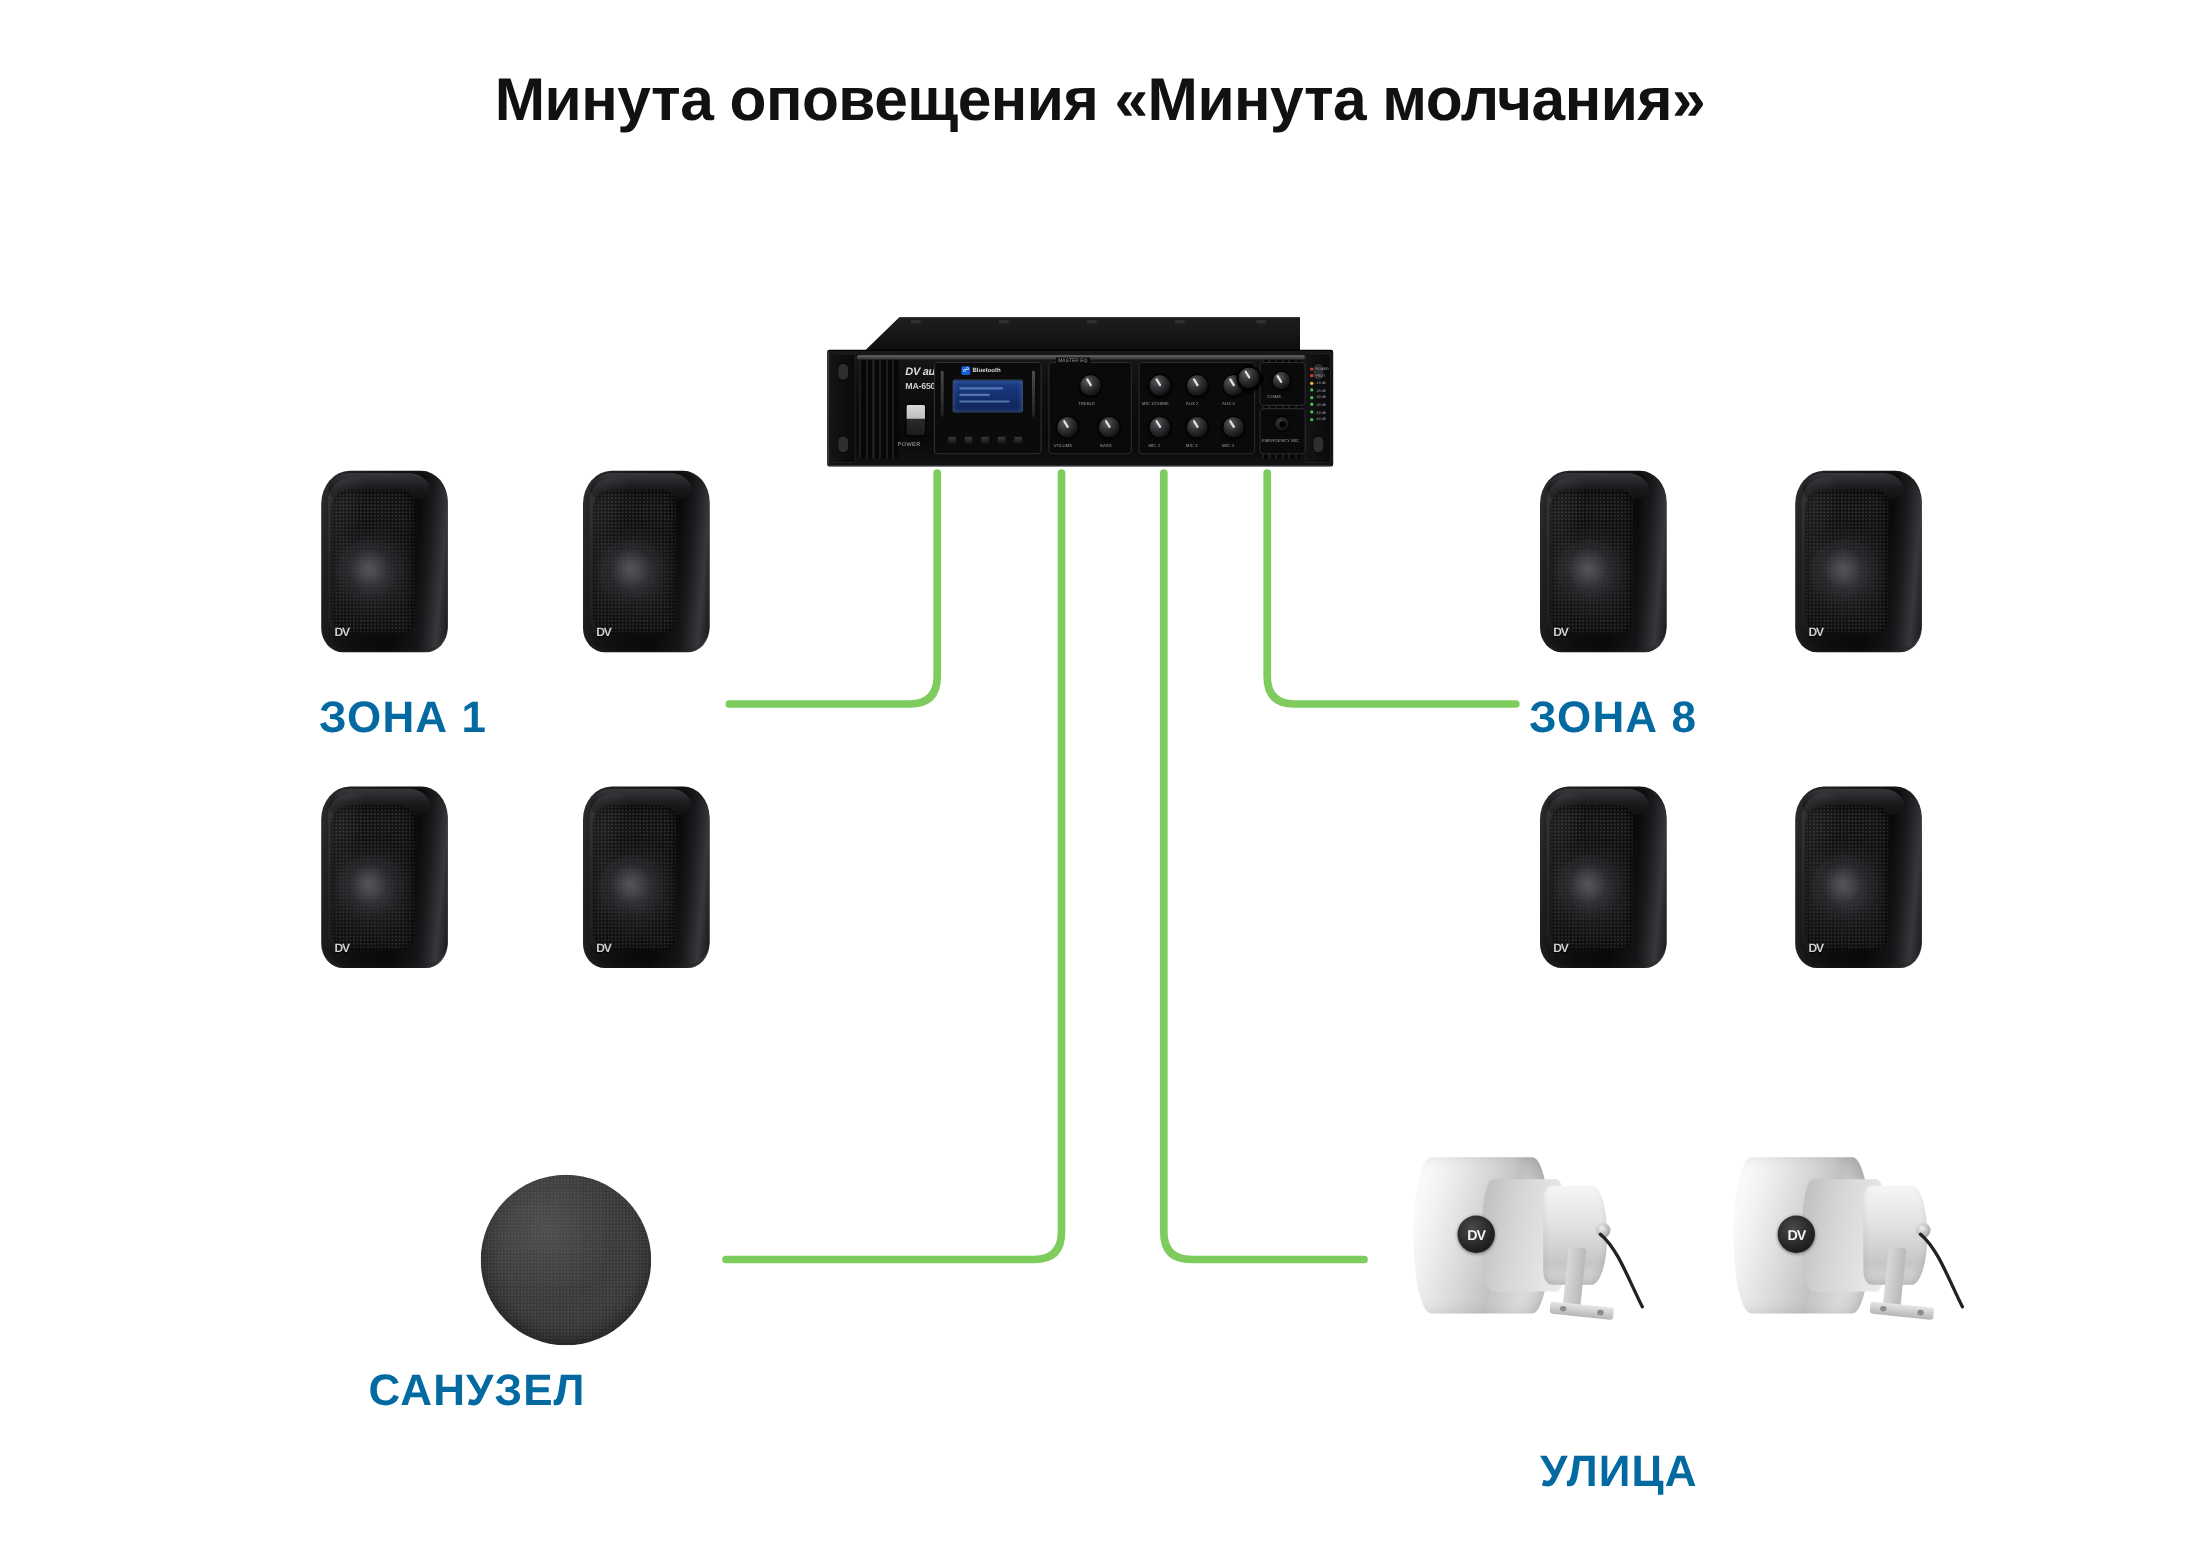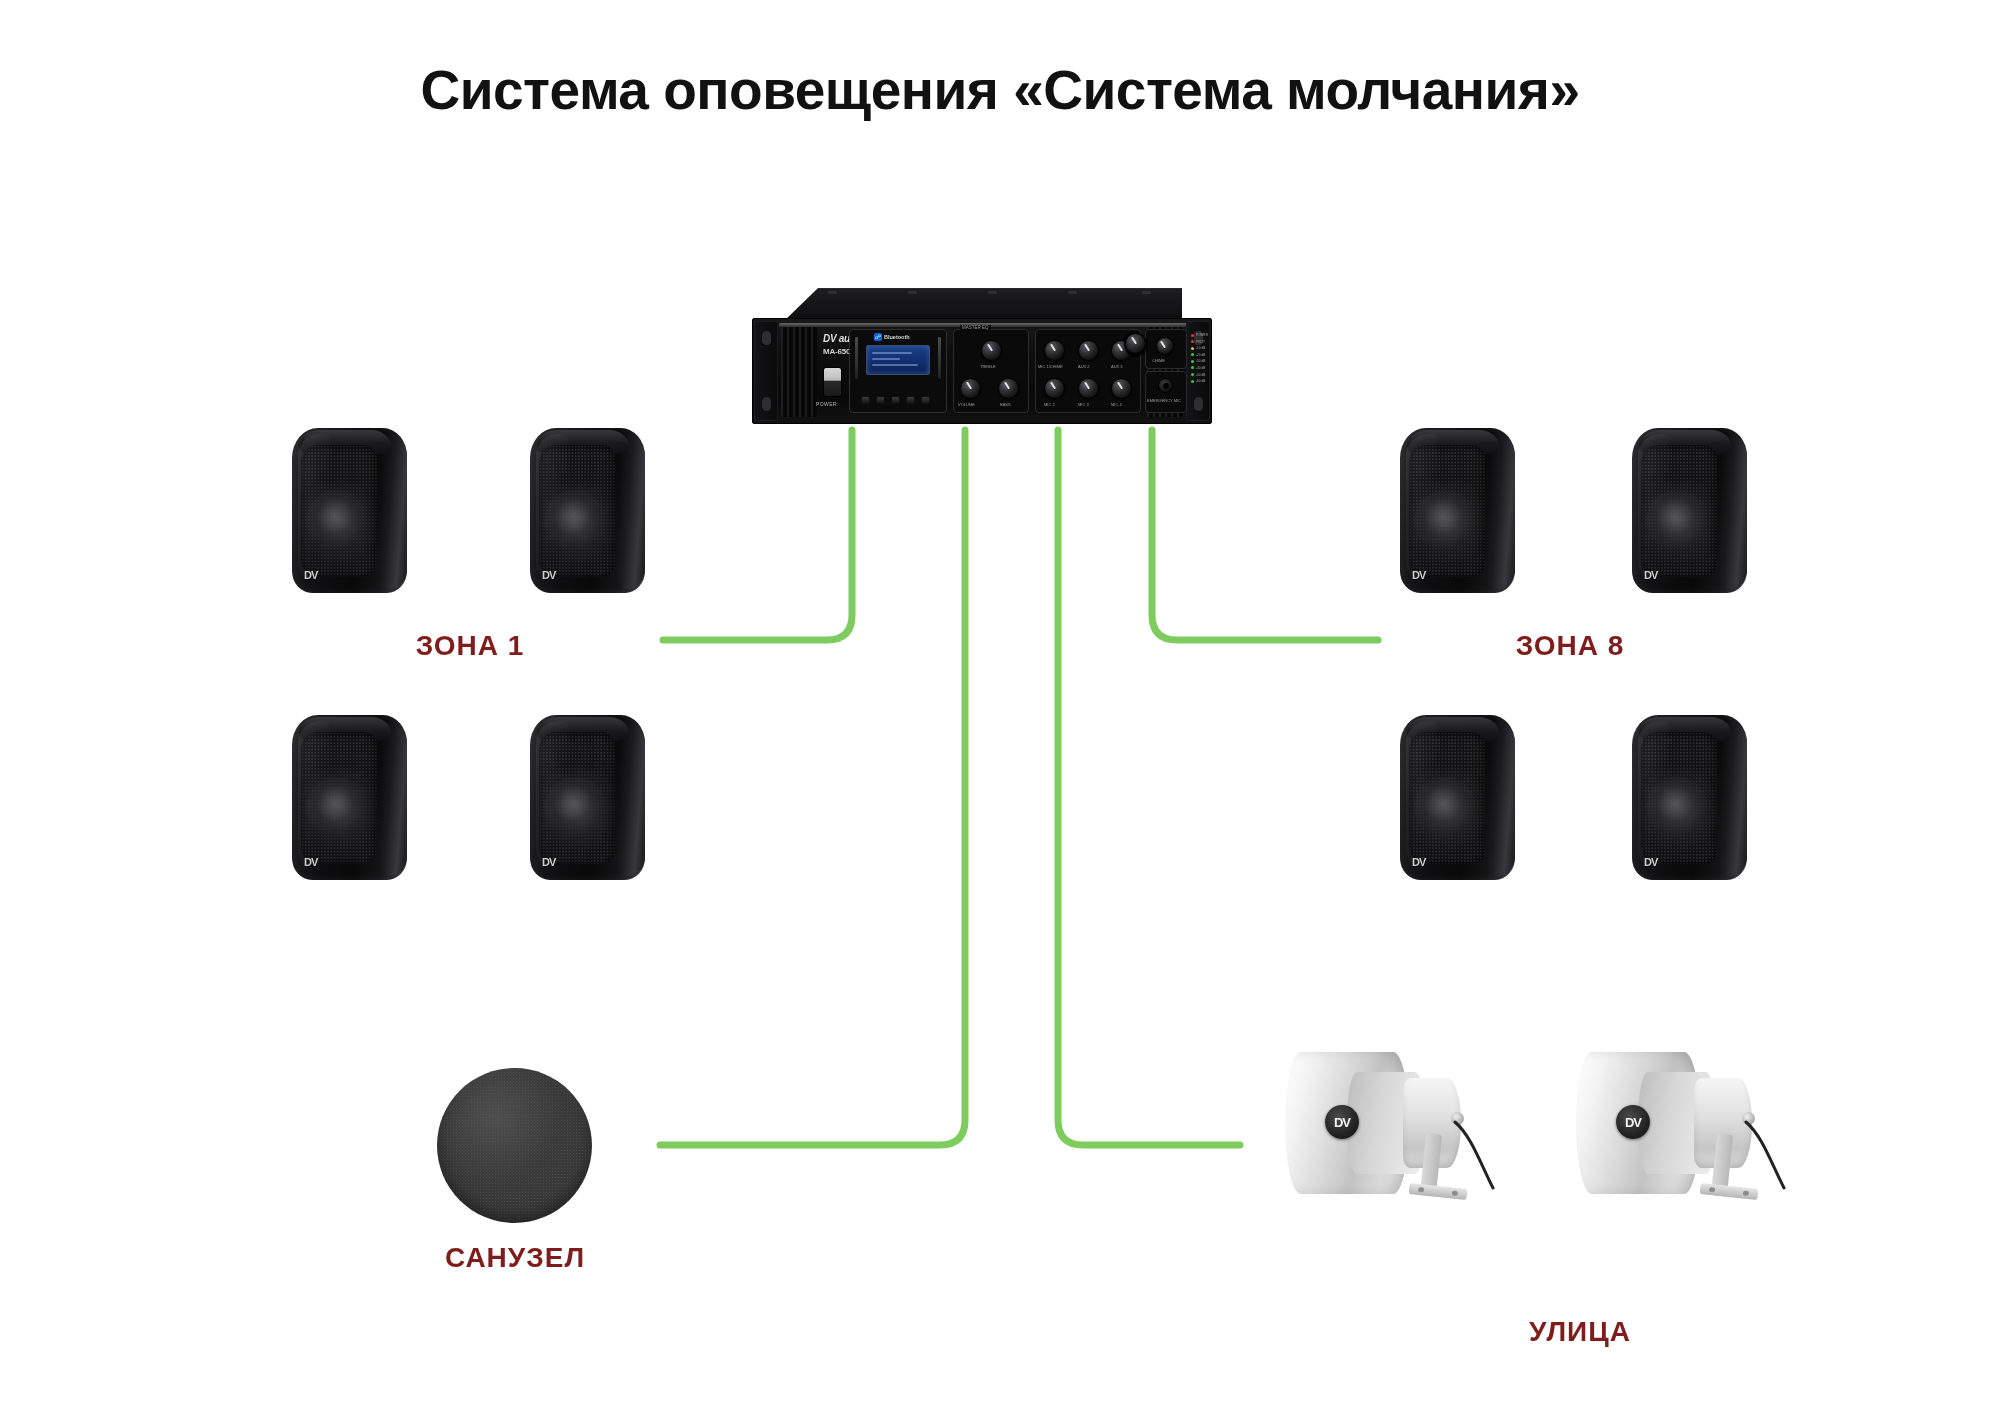--- a/index.html
+++ b/index.html
@@ -21,23 +21,23 @@
     letter-spacing:-0.5px;
     white-space:nowrap;
   }
 
   
   #cables{position:absolute;left:0;top:0;width:2000px;height:1414px;z-index:1;}
 
   
   .caption{
     position:absolute;
-    font-size:28px;font-weight:bold;color:#7f1d1d;
+    font-size:40px;font-weight:bold;color:#0369a1;
     letter-spacing:1px;white-space:nowrap;
-    text-align:center;z-index:6;
+    z-index:6;
   }
 
   
   .wall-spk{position:absolute;z-index:5;width:115px;height:165px;}
   .wsp-body{
     position:absolute;left:0;top:0;width:100%;height:100%;
     border-radius:26px 24px 20px 20px/30px 28px 22px 22px;
     background:
       linear-gradient(100deg,#2a2a2c 0%,#1a1a1c 16%,#0d0d0f 42%,#090909 62%,#151517 80%,#313134 100%);
     box-shadow:inset -7px 0 14px -4px rgba(255,255,255,.10),
@@ -265,21 +265,21 @@
   .led-row{display:flex;align-items:center;gap:2px;}
   .led{width:3px;height:3px;border-radius:50%;}
   .led-txt{font-size:3.2px;color:#a6a6a6;white-space:nowrap;}
   .zone-knobs{position:absolute;display:grid;grid-template-columns:repeat(2,1fr);gap:5px 6px;}
 </style>
 </head>
 <body style="background: rgb(255, 255, 255);">
 
 <div id="stage">
 
-  <div class="title">Система оповещения «Система молчания»</div>
+  <div class="title">Минута оповещения «Минута молчания»</div>
 
   <svg id="cables" viewBox="0 0 2000 1414">
     <g fill="none" stroke="#7ecb5e" stroke-width="7" stroke-linecap="round">
 
       <path d="M 852,430 L 852,615 Q 852,640 827,640 L 663,640"></path>
 
       <path d="M 965,430 L 965,1120 Q 965,1145 940,1145 L 660,1145"></path>
 
       <path d="M 1058,430 L 1058,1120 Q 1058,1145 1083,1145 L 1240,1145"></path>
 

